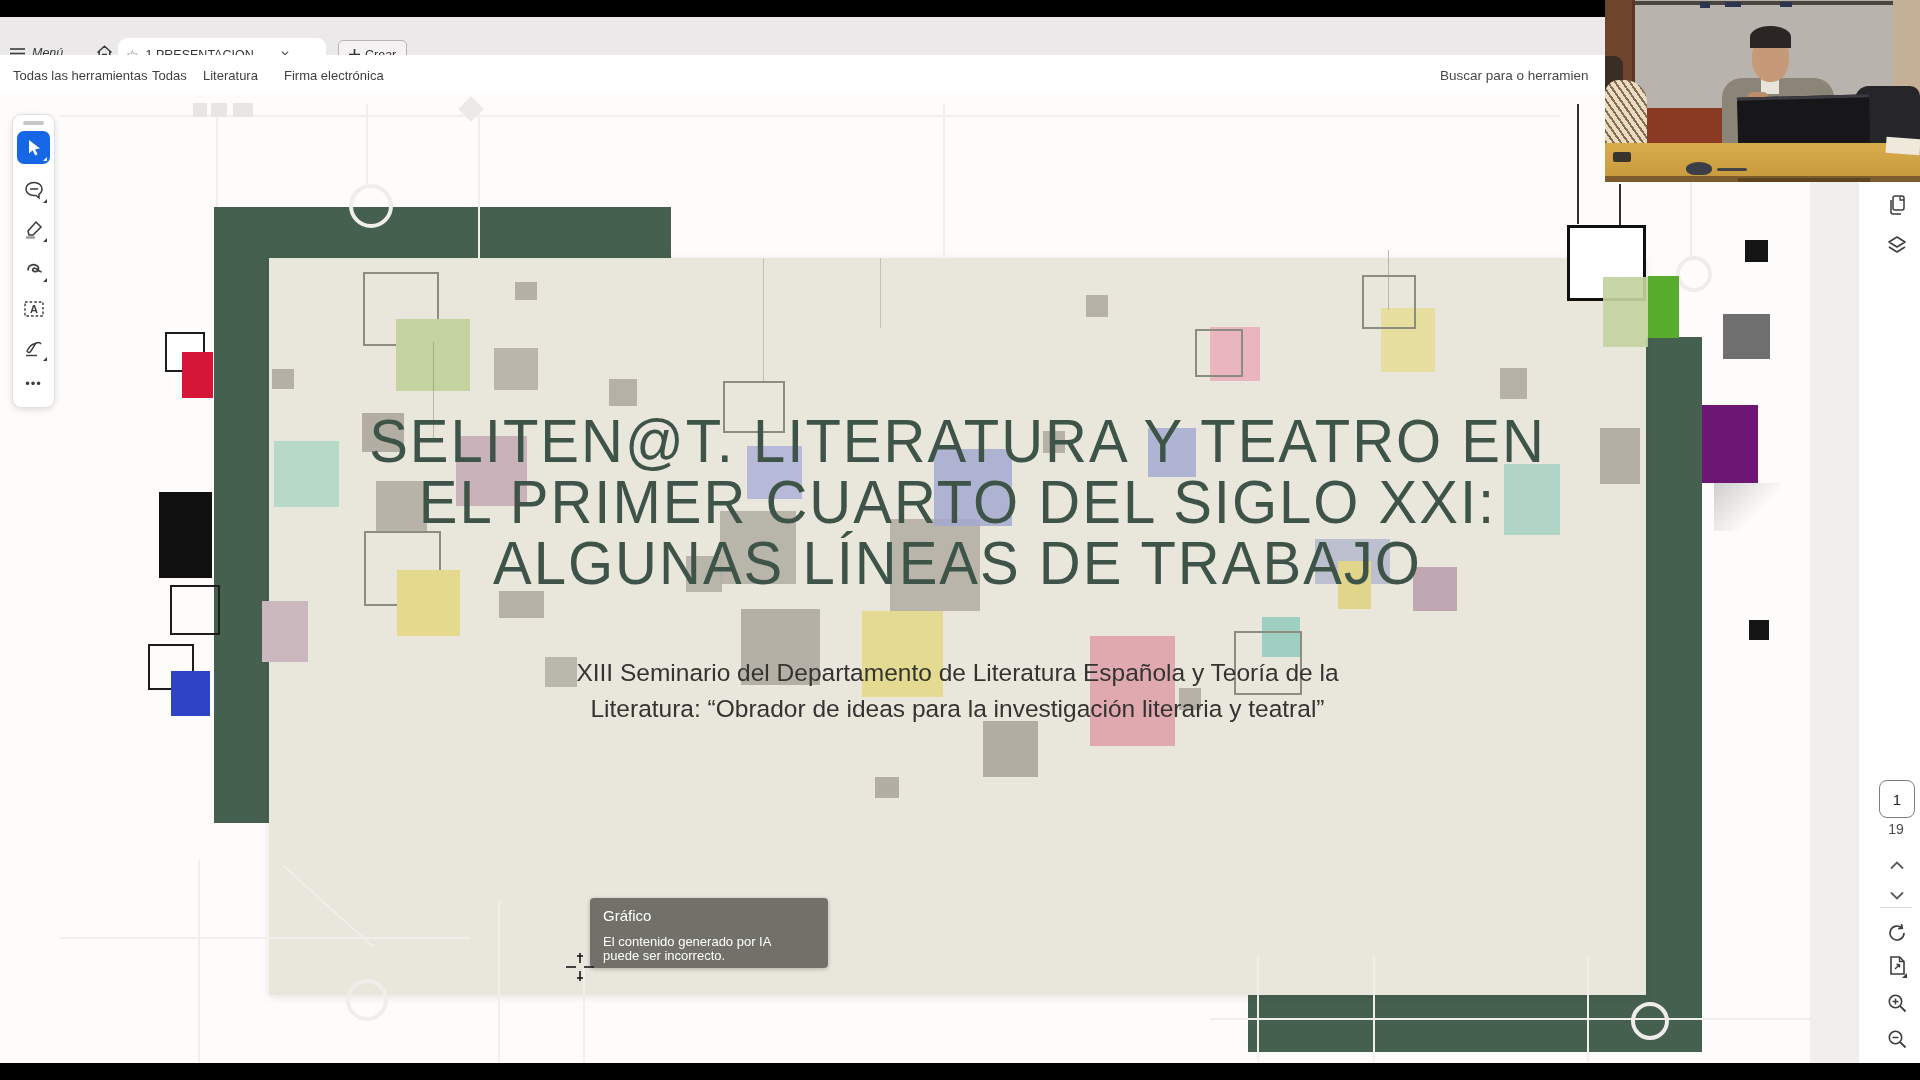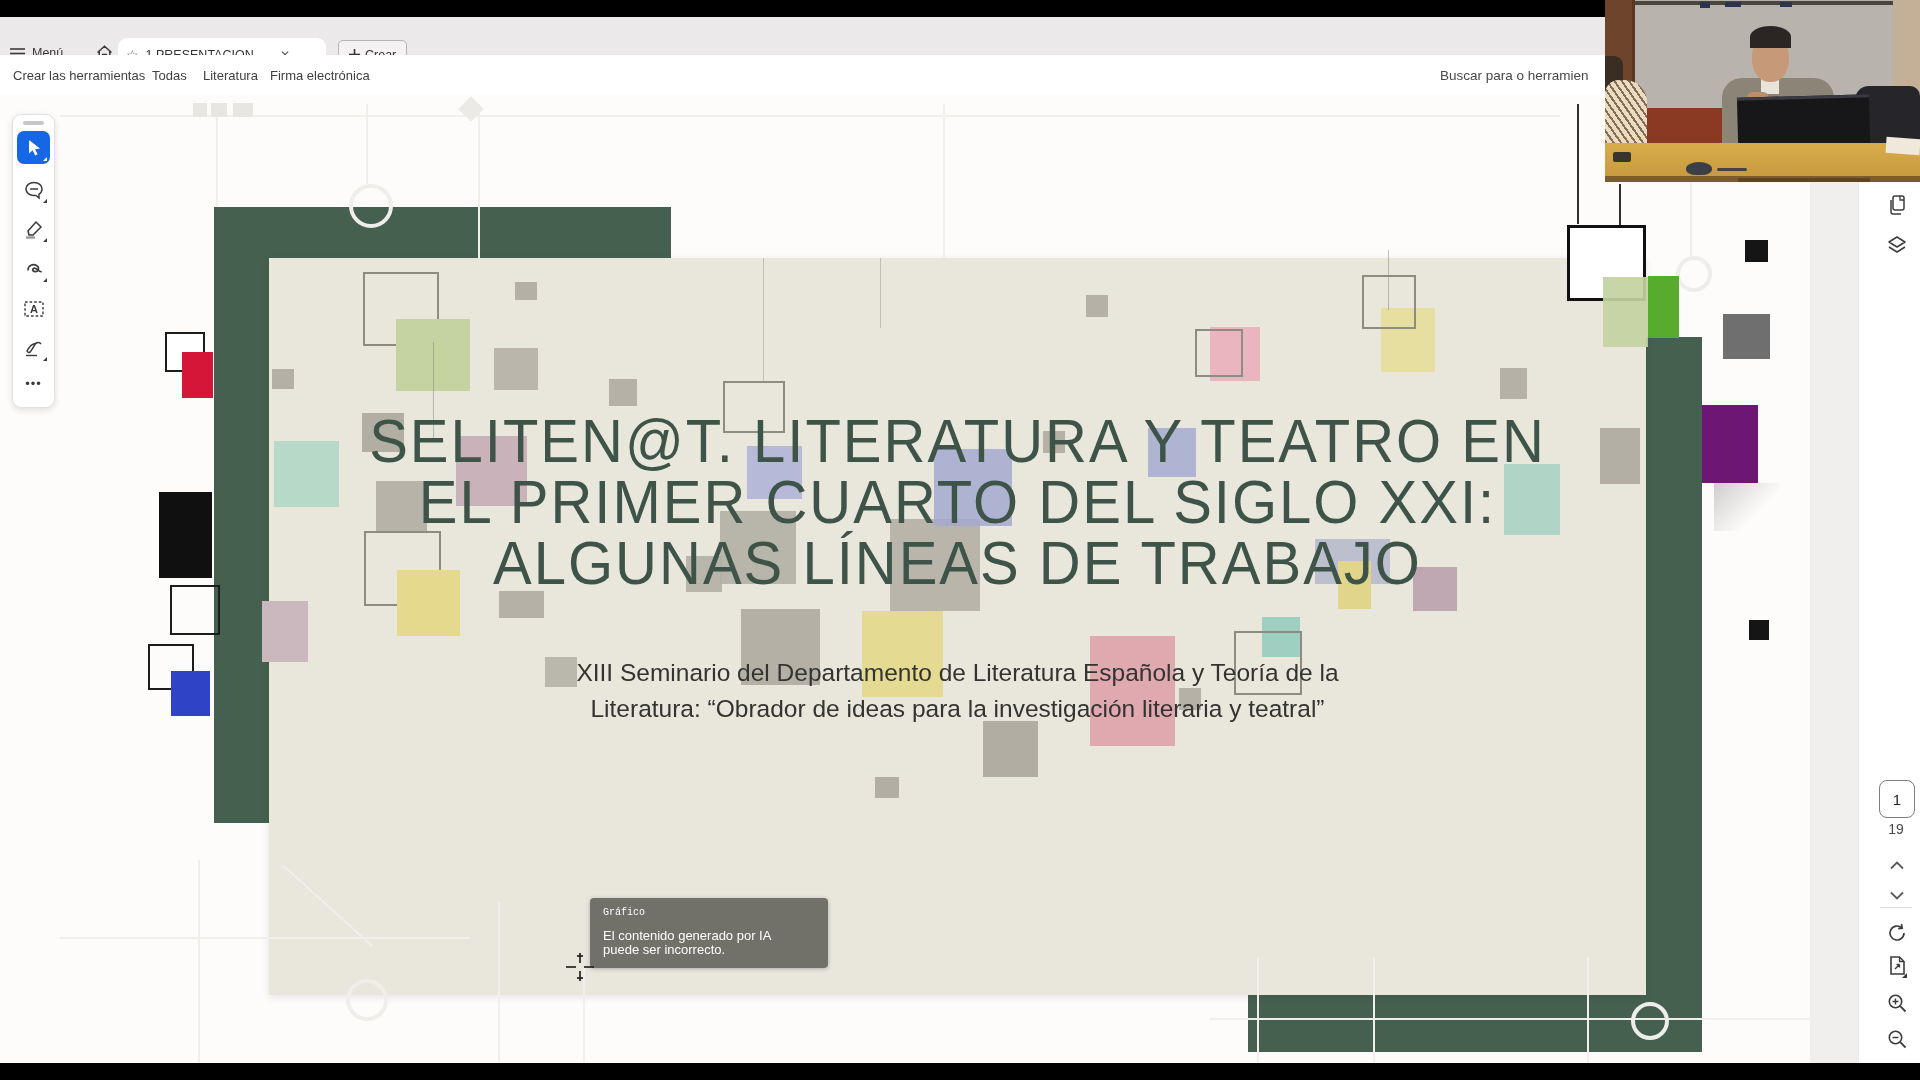--- a/index.html
+++ b/index.html
@@ -2,21 +2,21 @@
 <html><head>
 <meta charset="utf-8">
 <style>
   html,body{margin:0;padding:0;background:#000;}
   #app{position:relative;width:1920px;height:1080px;overflow:hidden;
        font-family:"Liberation Sans",sans-serif;background:#fff;}
   .abs{position:absolute;}
   
   #top-black{left:0;top:0;width:1920px;height:17px;background:#000;}
   #tabbar{left:0;top:17px;width:1920px;height:38px;background:#ebe9e9;border-bottom:1px solid #dcdad9;}
-  #menu-btn{left:10px;top:24px;height:24px;display:flex;align-items:center;gap:7px;color:#3a3a3a;font-size:12.5px;cursor:default;}
+  #menu-btn{left:10px;top:24px;height:24px;display:flex;align-items:center;gap:7px;color:#3a3a3a;font-size:12.5px;cursor:default;font-style:italic;}
   #home-btn{left:92px;top:24px;width:24px;height:24px;display:flex;align-items:center;justify-content:center;}
   #doc-tab{left:118px;top:21px;width:208px;height:34px;background:#fff;border-radius:9px 9px 0 0;
            display:flex;align-items:center;padding:0 8px;box-sizing:border-box;gap:7px;}
   #tab-title{font-size:12.5px;color:#323232;white-space:nowrap;overflow:hidden;max-width:140px;}
   .star{color:#5a5a5a;font-size:14px;line-height:1;}
   .closex{color:#5a5a5a;font-size:12px;line-height:1;margin-left:2px;}
   #create-btn{left:338px;top:23px;height:27px;padding:0 10px;border:1px solid #b7b5b4;border-radius:5px;
               display:flex;align-items:center;gap:5px;font-size:12.5px;color:#333;background:#f4f2f2;}
   #menubar{left:0;top:55px;width:1920px;height:40px;background:#fff;border-bottom:1px solid #e8e6e5;}
   .menu-item{position:absolute;top:0;height:40px;display:flex;align-items:center;font-size:13px;color:#3f3f3f;}
@@ -32,21 +32,21 @@
   #deco-layer{left:0;top:0;width:1810px;height:968px;pointer-events:none;}
   #slide-text{left:269px;top:0;width:1377px;height:968px;text-align:center;pointer-events:none;}
   .title-line{font-size:58px;line-height:61px;letter-spacing:2px;font-weight:500;color:#3f5449;transform:scaleY(1.06);}
   #title-block{position:absolute;left:0;top:315px;width:1377px;}
   #subtitle-block{position:absolute;left:0;top:560px;width:1377px;}
   .sub-line{font-size:24.5px;line-height:35.5px;color:#33332f;}
   #footer-line{position:absolute;left:0;top:646px;width:1377px;font-size:27.5px;color:#33332f;}
   
   #ai-tooltip{left:590px;top:803px;width:238px;height:70px;background:rgba(108,107,101,.97);border-radius:4px;
               color:#fff;padding:9px 13px;box-sizing:border-box;box-shadow:0 1px 4px rgba(0,0,0,.25);}
-  #ai-tooltip .tt-title{font-size:10px;margin-bottom:11px;font-family:Liberation Mono, monospace;}
+  #ai-tooltip .tt-title{font-size:15px;margin-bottom:11px;}
   #ai-tooltip .tt-body{font-size:13px;line-height:14px;width:185px;}
   
   #left-toolbar{left:12px;top:19px;width:41px;height:292px;background:#fff;border:1px solid #e3e1e0;
                 border-radius:9px;box-shadow:0 2px 6px rgba(0,0,0,.12);}
   #drag-handle{position:absolute;left:10px;top:6px;width:21px;height:4px;border-radius:2px;background:#c9c7c6;}
   .tool-btn{position:absolute;left:4px;width:33px;height:33px;border-radius:7px;display:flex;align-items:center;justify-content:center;}
   .tool-btn.active{background:#1567e6;}
   .corner{position:absolute;right:3px;bottom:3px;width:0;height:0;border-left:4px solid transparent;border-bottom:4px solid #3b3b3b;}
   .corner.white{border-bottom-color:#fff;}
   
@@ -102,24 +102,24 @@
               <line x1="5.5" y1="0" x2="5.5" y2="11"></line>
               <line x1="0" y1="5.5" x2="11" y2="5.5"></line>
             </g>
           </svg>
       </span>
       <span>Crear</span>
     </div>
   </div>
 
   <div id="menubar" class="abs">
-    <div class="menu-item" style="left:13px">Crear las herramientas</div>
+    <div class="menu-item" style="left:13px">Todas las herramientas</div>
     <div class="menu-item" style="left:152px">Todas</div>
     <div class="menu-item" style="left:203px">Literatura</div>
-    <div class="menu-item" style="left:270px">Firma electrónica</div>
+    <div class="menu-item" style="left:284px">Firma electrónica</div>
     <div id="search-label">Buscar para o herramien</div>
   </div>
 
   <div id="viewer" class="abs">
     <div id="page" class="abs"></div>
     <div id="gutter" class="abs"></div>
 
     <div id="green-left" class="abs"></div>
     <div id="green-right" class="abs"></div>
     <div id="slide" class="abs"></div>

